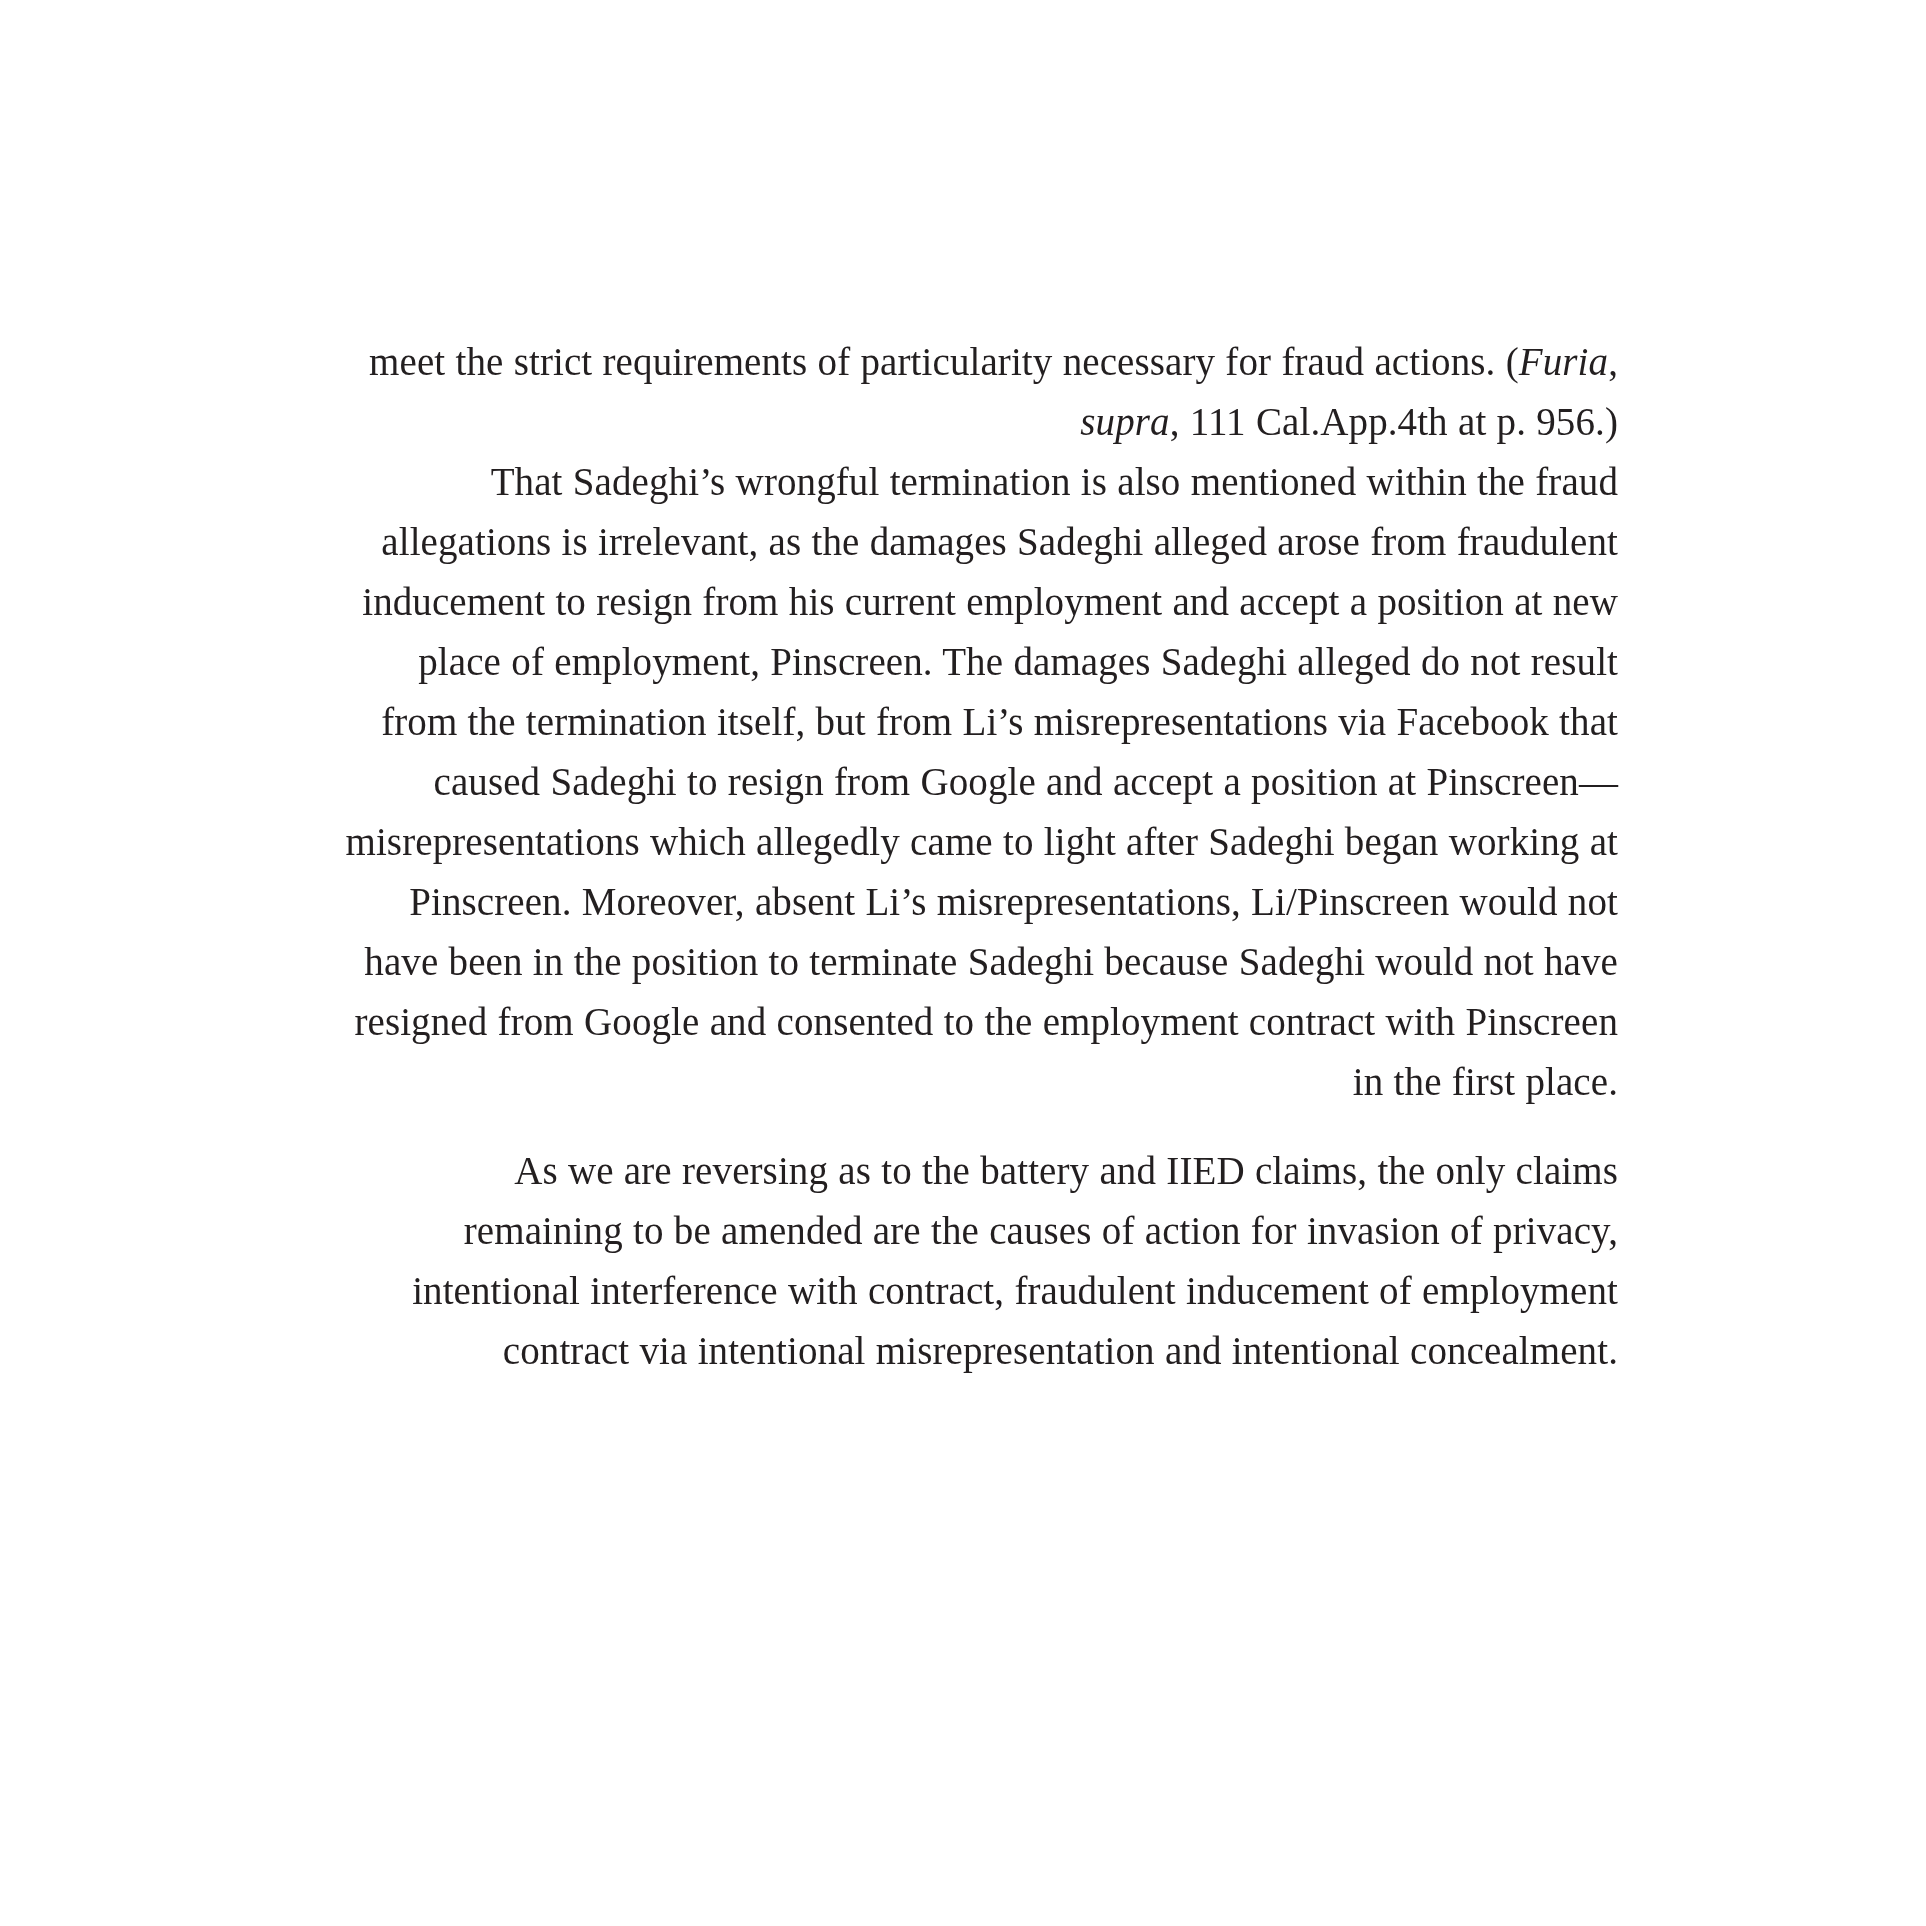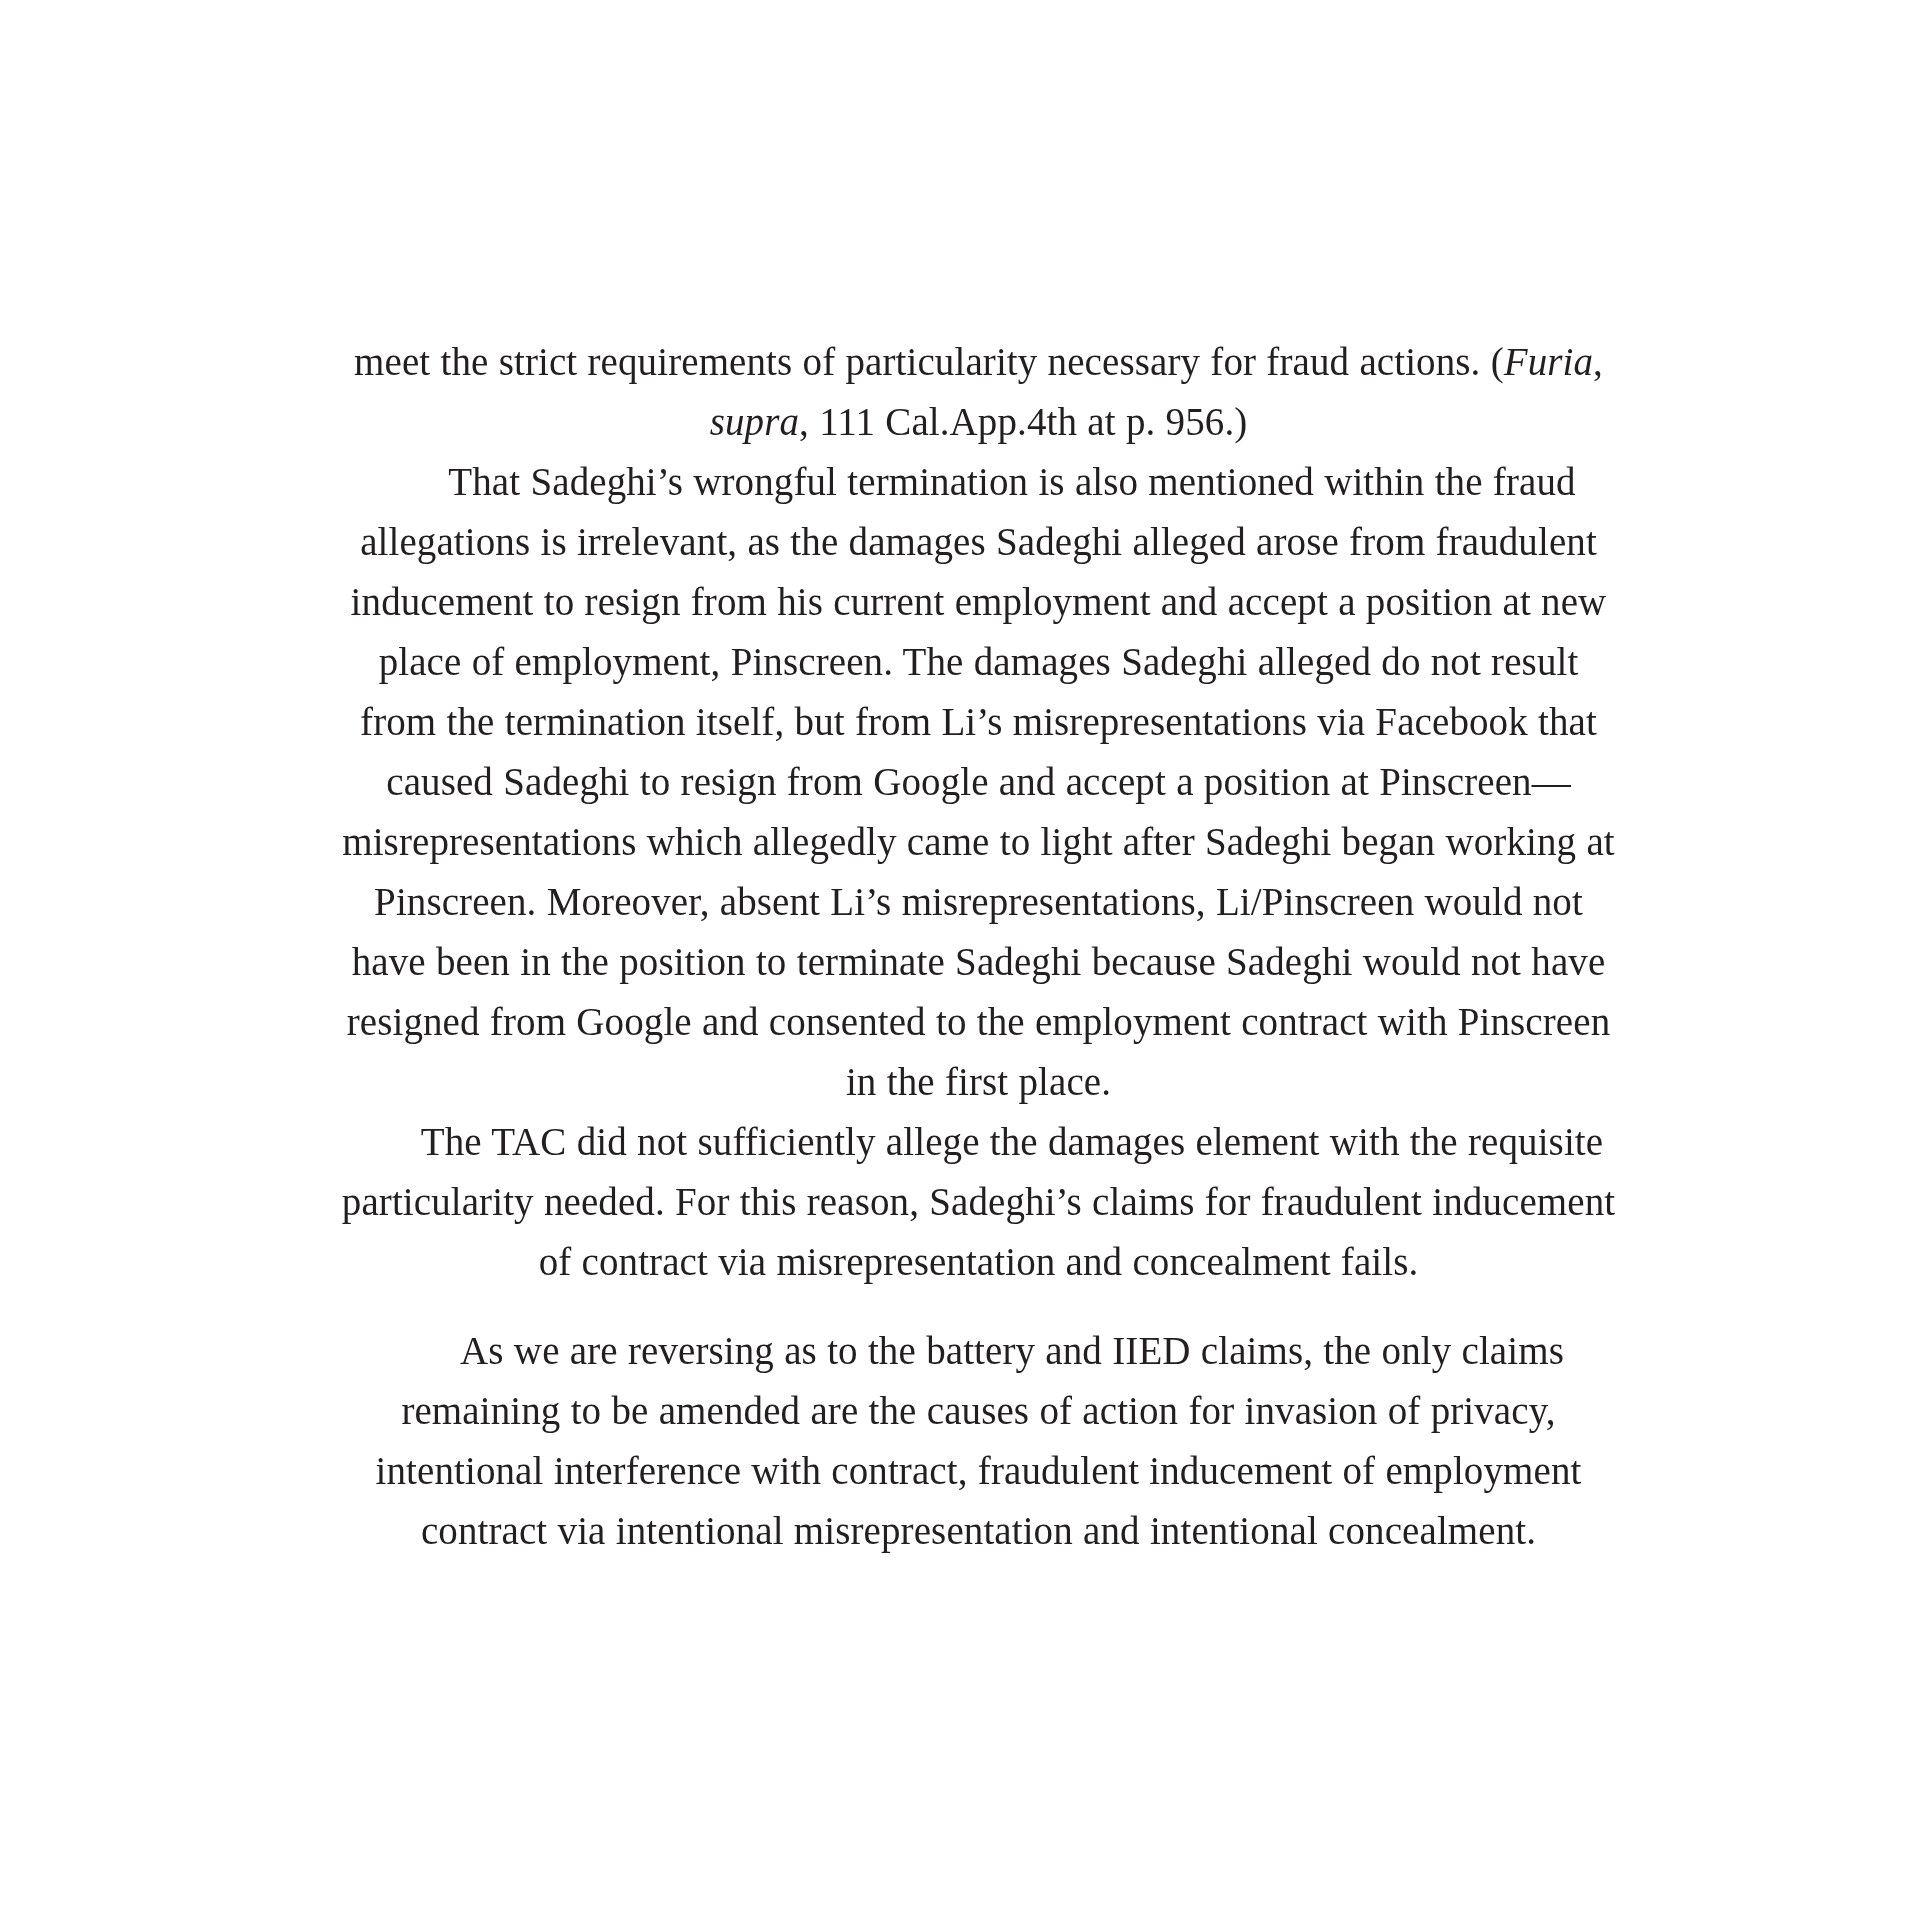--- a/index.html
+++ b/index.html
@@ -23,21 +23,21 @@
     position: absolute;
     left: 339px;
     top: 332px;
     width: 1279px;
   }
 
   .para {
     margin: 0;
     font-size: 39px;
     line-height: 60px;
-    text-align: center;
+    text-align: right;
     letter-spacing: 0.1px;
     word-spacing: 0.4px;
     hyphens: none;
     -webkit-hyphens: none;
   }
 
   .para.indent {
     text-indent: 67px;
   }
 
@@ -77,21 +77,20 @@
 <body>
 
 <div class="page">
 
   <div class="textblock">
 
     <p class="para cont"><span>meet the strict requirements of particularity necessary for fraud actions.  (</span><span class="italic">Furia</span><span>, </span><span class="italic">supra</span><span>, 111 Cal.App.4th at p. 956.)</span></p>
 
     <p class="para indent">That Sadeghi’s wrongful termination is also mentioned within the fraud allegations is irrelevant, as the damages Sadeghi alleged arose from fraudulent inducement to resign from his current employment and accept a position at new place of employment, Pinscreen.  The damages Sadeghi alleged do not result from the termination itself, but from Li’s misrepresentations via Facebook that caused Sadeghi to resign from Google and accept a position at Pinscreen—misrepresentations which allegedly came to light after Sadeghi began working at Pinscreen.  Moreover, absent Li’s misrepresentations, Li/Pinscreen would not have been in the position to terminate Sadeghi because Sadeghi would not have resigned from Google and consented to the employment contract with Pinscreen in the first place.</p>
 
-    <p class="para indent">The TAC did not sufficiently allege the damages element with the requisite particularity needed.  For this reason, Sadeghi’s claims for fraudulent inducement of contract via misrepresentation and concealment fails.</p>
 
     <div class="spacer-before-heading"></div>
 
 
     <div class="spacer-after-heading"></div>
 
     <p class="para indent">As we are reversing as to the battery and IIED claims, the only claims remaining to be amended are the causes of action for invasion of privacy, intentional interference with contract, fraudulent inducement of employment contract via intentional misrepresentation and intentional concealment.</p>
 
   </div>
 

